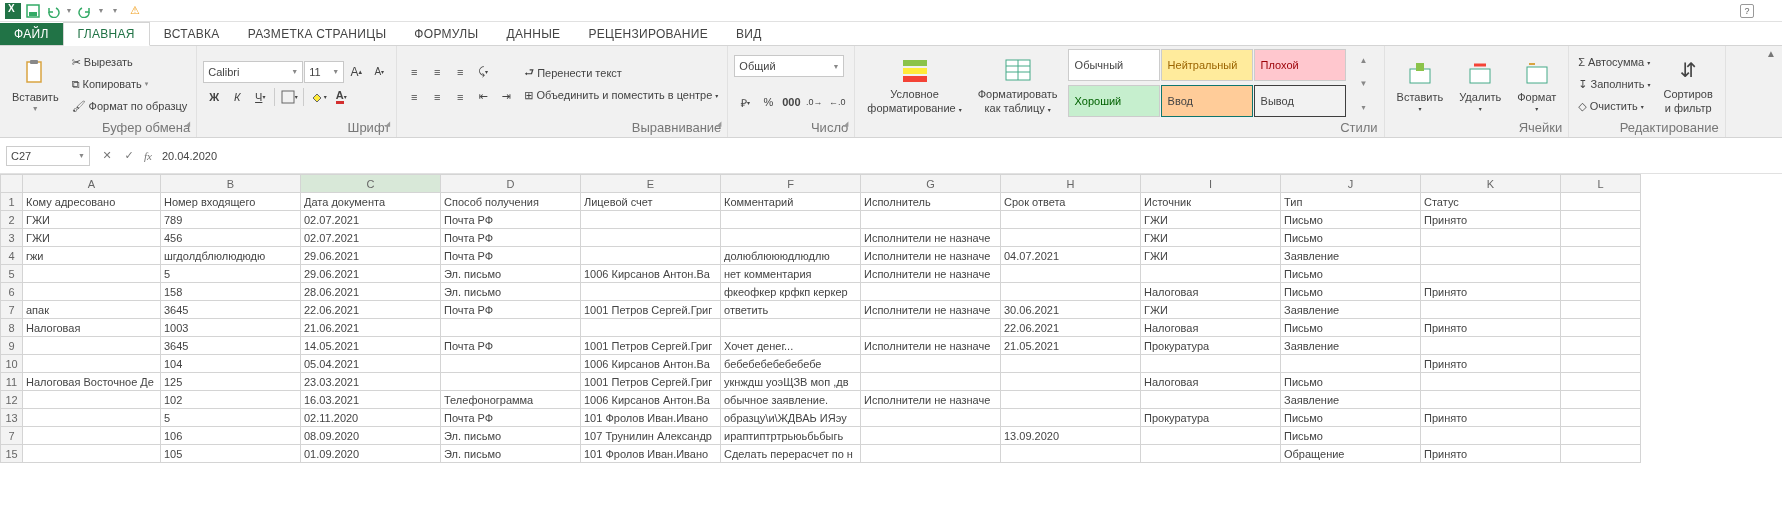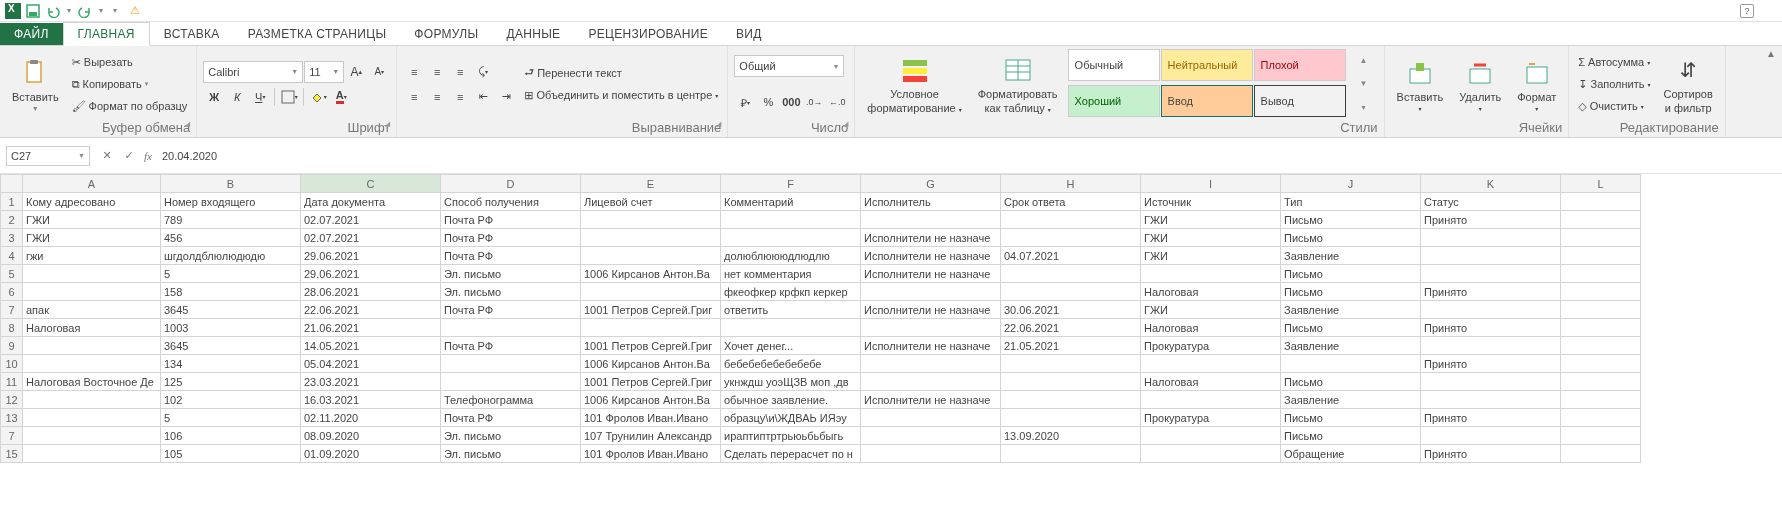--- a/index.html
+++ b/index.html
@@ -491,21 +491,21 @@
           <td class="colG">Исполнители не назначе</td>
           <td class="colH">21.05.2021</td>
           <td class="colI">Прокуратура</td>
           <td class="colJ">Заявление</td>
           <td class="colK"></td>
           <td class="colL"></td>
         </tr>
         <tr>
           <td class="rowhdr">10</td>
           <td class="colA"></td>
-          <td class="colB">134</td>
+          <td class="colB">104</td>
           <td class="colC">05.04.2021</td>
           <td class="colD"></td>
           <td class="colE">1006 Кирсанов Антон.Ва</td>
           <td class="colF">бебебебебебебебе</td>
           <td class="colG"></td>
           <td class="colH"></td>
           <td class="colI"></td>
           <td class="colJ"></td>
           <td class="colK">Принято</td>
           <td class="colL"></td>

